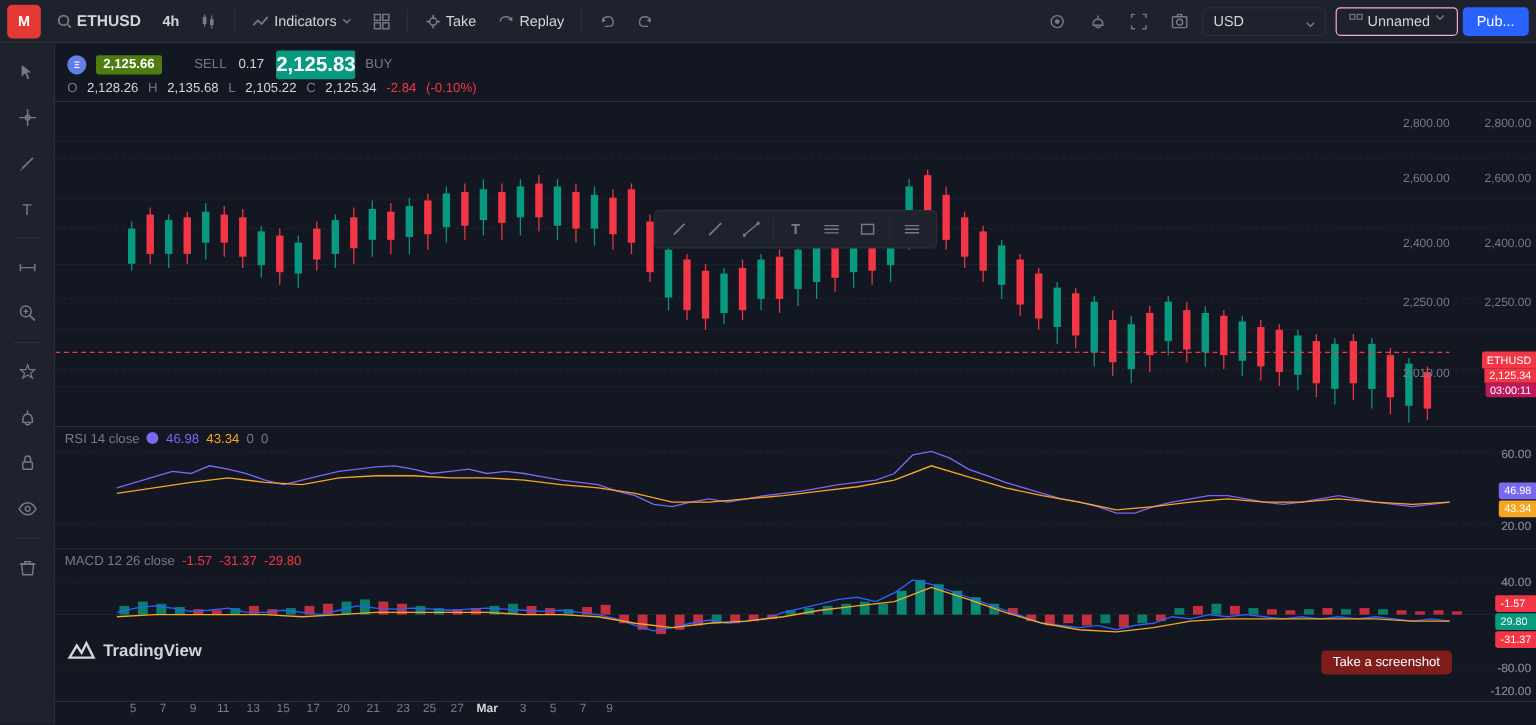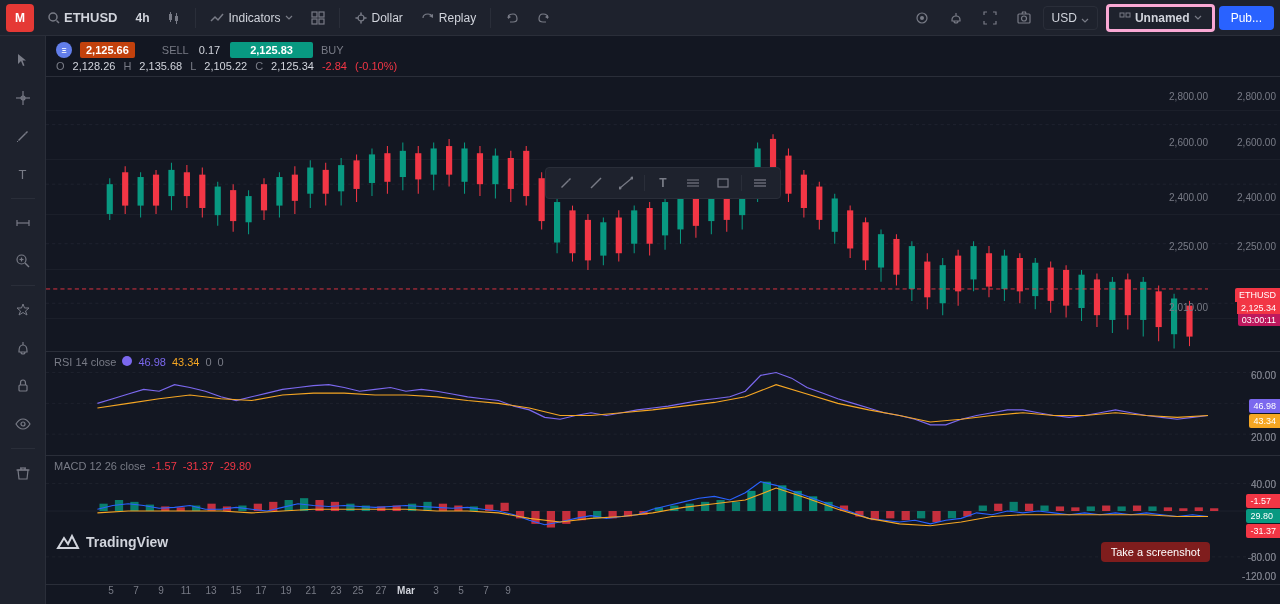--- a/index.html
+++ b/index.html
@@ -49,47 +49,47 @@
       width: 1px;
       height: 20px;
       background: #2a2e39;
       margin: 0 4px;
     }
     .top-bar-spacer { flex: 1; }
     .top-bar-right {
       display: flex; align-items: center; gap: 4px;
     }
     .unnamed-btn {
-      display: flex; align-items: center; gap: 4px;
+      display: flex; gap: 4px;
       padding: 4px 10px;
-      border: 3px solid #f9a8d4;
+      border: 1px solid #f9a8d4;
       border-radius: 4px;
       cursor: pointer;
       color: #d1d4dc;
       font-size: 12px;
-      font-weight: bold;
     }
     .pub-btn {
       background: #2962ff;
       color: white;
       padding: 5px 12px;
       border-radius: 4px;
       cursor: pointer;
       font-size: 12px;
       font-weight: 500;
     }
     .currency-select {
       display: flex; align-items: flex-end;
       padding: 4px 8px;
       border: 1px solid #2a2e39;
       border-radius: 4px;
       font-size: 12px;
       color: #d1d4dc;
       cursor: pointer;
       margin-right: 4px;
+      gap: 47px;
     }
 
     
     .left-sidebar {
       position: absolute;
       left: 0; top: 36px;
       width: 46px;
       height: calc(100% - 36px);
       background: #1e222d;
       border-right: 1px solid #2a2e39;
@@ -140,33 +140,33 @@
     }
     .eth-icon {
       width: 16px; height: 16px;
       background: #627eea;
       border-radius: 50%;
       display: flex; align-items: center; justify-content: center;
       font-size: 8px; color: white; font-weight: bold;
     }
     .symbol-name { font-size: 13px; font-weight: 600; color: #d1d4dc; }
     .price-tag-sell {
-      background: #c2410c;
+      background: #4d7c0f;
       color: white;
       padding: 2px 6px;
       border-radius: 2px;
       font-size: 11px;
       font-weight: 600;
     }
     .price-tag-buy {
       background: #089981;
       color: white;
-      padding: 2px 20px;
+      padding: 2px 0;
       border-radius: 2px;
-      font-size: 11px;
+      font-size: 17px;
       font-weight: 600;
     }
     .ohlc-row {
       display: flex; align-items: center; gap: 8px;
       font-size: 11px;
     }
     .ohlc-label { color: #787b86; }
     .ohlc-val { color: #d1d4dc; }
     .ohlc-neg { color: #f23645; }
 
@@ -357,21 +357,21 @@
     </svg>
   </div>
 
   <div class="top-bar-divider"></div>
 
   <div class="top-bar-btn">
     <svg width="14" height="14" viewBox="0 0 14 14" fill="none">
       <path d="M7 2 L7 4 M7 10 L7 12 M2 7 L4 7 M10 7 L12 7" stroke="#787b86" stroke-width="1.5" stroke-linecap="round"></path>
       <circle cx="7" cy="7" r="3" stroke="#787b86" stroke-width="1.2" fill="none"></circle>
     </svg>
-    <span>Dollar</span>
+    <span>Take</span>
   </div>
 
   <div class="top-bar-btn">
     <svg width="14" height="14" viewBox="0 0 14 14" fill="none">
       <path d="M2 7 Q2 3 7 3 Q10 3 11 5" stroke="#787b86" stroke-width="1.2" fill="none"></path>
       <polygon points="12,3 12,7 8,5" fill="#787b86"></polygon>
     </svg>
     <span>Replay</span>
   </div>
 
@@ -1003,21 +1003,21 @@
 
     <div class="time-axis">
       <div style="position:relative;flex:1;height:100%;">
         <span class="time-label" style="left:65px;">5</span>
         <span class="time-label" style="left:90px;">7</span>
         <span class="time-label" style="left:115px;">9</span>
         <span class="time-label" style="left:140px;">11</span>
         <span class="time-label" style="left:165px;">13</span>
         <span class="time-label" style="left:190px;">15</span>
         <span class="time-label" style="left:215px;">17</span>
-        <span class="time-label" style="left:240px;">19</span>
+        <span class="time-label" style="left:240px;">20</span>
         <span class="time-label" style="left:265px;">21</span>
         <span class="time-label" style="left:290px;">23</span>
         <span class="time-label" style="left:312px;">25</span>
         <span class="time-label" style="left:335px;">27</span>
         <span class="time-label" style="left:360px;font-weight:600;color:#d1d4dc;text-align:right;">Mar</span>
         <span class="time-label" style="left:390px;">3</span>
         <span class="time-label" style="left:415px;">5</span>
         <span class="time-label" style="left:440px;">7</span>
         <span class="time-label" style="left:462px;">9</span>
       </div>

